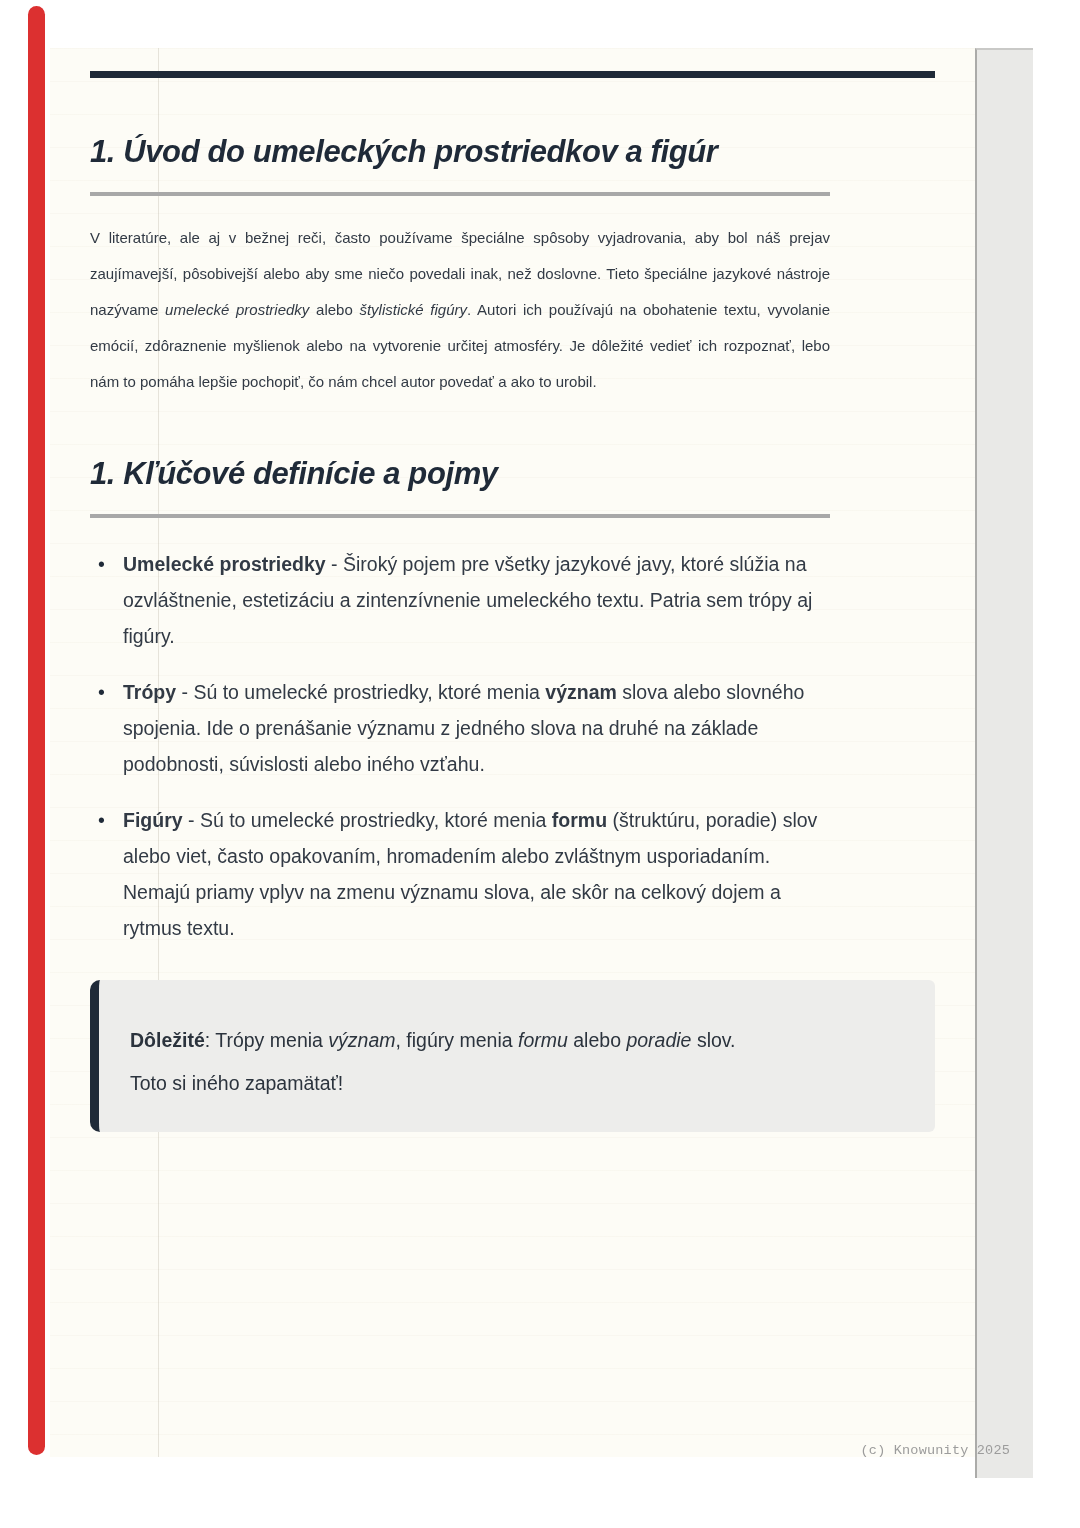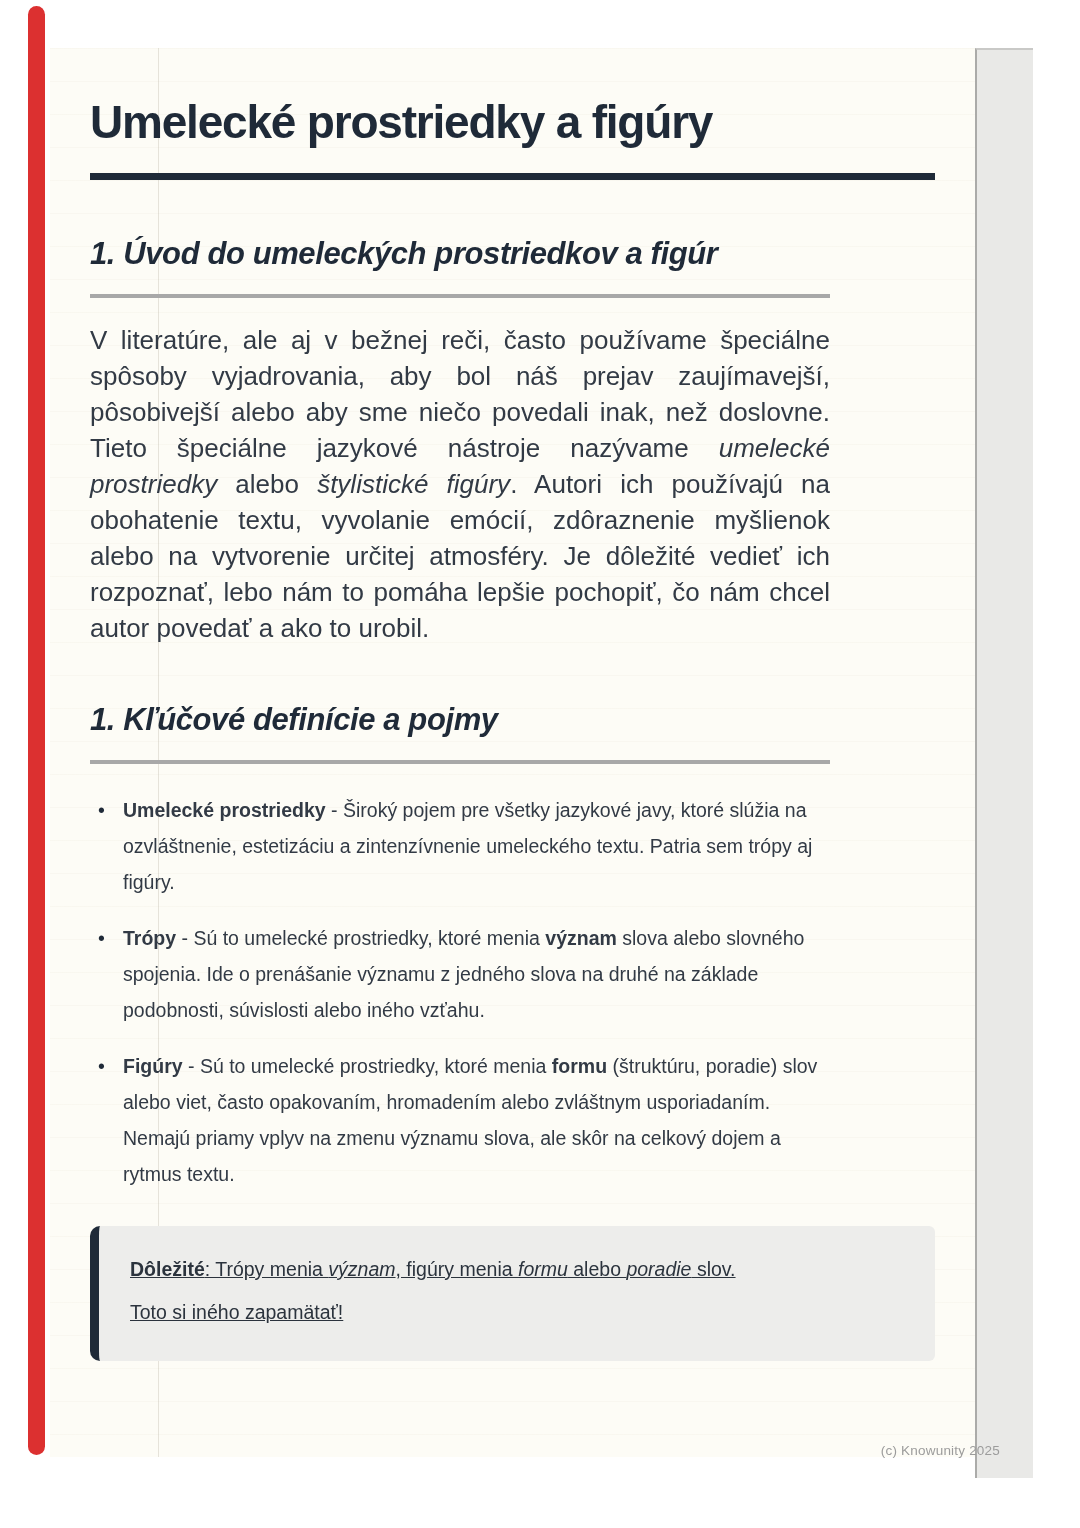--- a/index.html
+++ b/index.html
@@ -32,66 +32,65 @@
     letter-spacing:-1.2px;color:#1f2a38;
   }
   .rule-title{height:7px;background:#1f2a38;margin-top:23px;}
   h2,h3{
     margin:48px 0 0 0;max-width:700px;
     font-size:31px;line-height:52px;font-weight:800;
     letter-spacing:-0.4px;color:#1f2a38;font-style:italic;
   }
   .rule-h2{height:4px;background:#a8a8a8;margin:14px 105px 0 0;}
   p.body{
-    font-size:26px;line-height:36px;color:#323a45;
+    font-size:15px;line-height:36px;color:#323a45;
     text-align:justify;margin:24px 105px 0 0;
   }
   ul.defs{
     list-style:none;margin:28px 105px 0 0;padding:0;
   }
   ul.defs li{
     position:relative;padding-left:33px;margin-bottom:20px;
     font-size:19.5px;line-height:36px;color:#323a45;
   }
   ul.defs li .bullet{
     position:absolute;left:8px;top:0;color:#1f2a38;font-size:19.5px;
   }
   .callout{
     margin-top:34px;background:#ededeb;
     border-left:9px solid #1f2a38;
     border-radius:10px 6px 6px 10px;
-    padding:22px 30px 27px 31px;
-    font-size:19.5px;line-height:43px;color:#2b333d;text-decoration:underline;
+    padding:39px 30px 27px 31px;
+    font-size:19.5px;line-height:43px;color:#2b333d;
   }
   h3{margin-top:72px;}
   .scroll-strip{
     position:absolute;left:975px;top:48px;width:58px;height:1430px;
     background:#e9e9e7;border-left:2px solid #ababa9;border-top:2px solid #c9c9c7;
     box-sizing:border-box;z-index:1;
   }
   .watermark{
-    position:absolute;right:80px;top:1443px;
-    font-size:13.5px;color:#9c9c9c;z-index:5;letter-spacing:0.2px;
+    position:absolute;right:70px;top:1443px;
+    font-size:13.5px;color:#9c9c9c;z-index:5;letter-spacing:0.2px;font-family:Liberation Mono, monospace;
   }
   .b{font-weight:700;}
   .i{font-style:italic;}
 </style>
 </head>
 <body>
 
 <div class="red-bar" style="background: rgb(220, 48, 48);"></div>
 
 <div class="scroll-strip"></div>
 
 <div class="page">
   <div class="page-vrule"></div>
 
   <div class="content">
 
-    <h1>Umelecké prostriedky a figúry</h1>
     <div class="rule-title"></div>
 
     <h2>1. Úvod do umeleckých prostriedkov a figúr</h2>
     <div class="rule-h2"></div>
     <p class="body"><span>V literatúre, ale aj v bežnej reči, často používame špeciálne spôsoby vyjadrovania, aby bol náš prejav zaujímavejší, pôsobivejší alebo aby sme niečo povedali inak, než doslovne. Tieto špeciálne jazykové nástroje nazývame </span><span class="i">umelecké prostriedky</span><span> alebo </span><span class="i">štylistické figúry</span><span>. Autori ich používajú na obohatenie textu, vyvolanie emócií, zdôraznenie myšlienok alebo na vytvorenie určitej atmosféry. Je dôležité vedieť ich rozpoznať, lebo nám to pomáha lepšie pochopiť, čo nám chcel autor povedať a ako to urobil.</span></p>
 
     <h2>1. Kľúčové definície a pojmy</h2>
     <div class="rule-h2"></div>
 
     <ul class="defs">

